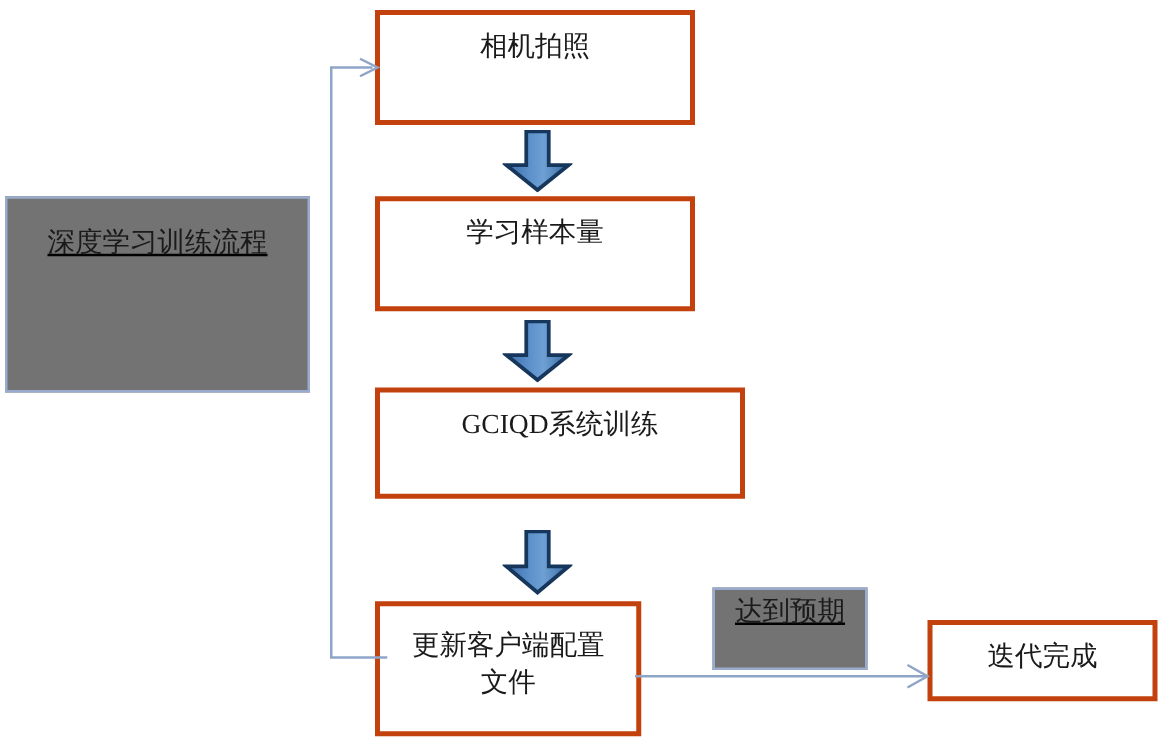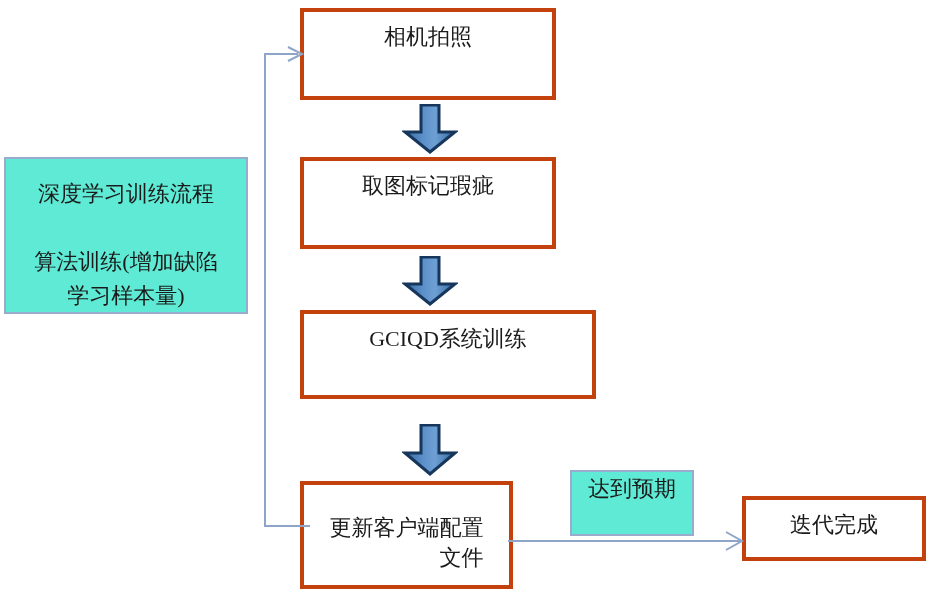--- a/index.html
+++ b/index.html
@@ -29,24 +29,25 @@
     font-size: 22px;
     line-height: 30px;
     text-align: center;
     white-space: pre-line;
     padding-top: 8px;
   }
   
   .note {
     position: absolute;
     box-sizing: border-box;
-    background: #5eead4;
+    background: #737373;
     border: 2px solid #9aaccd;
     display: flex;
     justify-content: center;
+    text-decoration: underline;
   }
   .note .label {
     color: #1a1a1a;
     font-size: 22px;
     line-height: 34px;
     text-align: center;
     white-space: pre-line;
   }
   
   #node-camera   { left: 300px; top: 8px;   width: 256px; height: 92px; }
@@ -54,21 +55,21 @@
   #node-train    { left: 300px; top: 310px; width: 296px; height: 89px; }
   #node-update   { left: 300px; top: 481px; width: 213px; height: 108px; }
   #node-done     { left: 742px; top: 496px; width: 184px; height: 65px; }
   #note-info     { left: 4px;   top: 157px; width: 244px; height: 157px; }
   #note-expect   { left: 570px; top: 470px; width: 124px; height: 66px; }
 
   #node-camera .label,
   #node-mark .label,
   #node-train .label,
   #node-done .label { padding-top: 10px; }
-  #node-update .label { padding-top: 28px; text-align: right; }
+  #node-update .label { padding-top: 16px; }
 
   #note-info .label { padding-top: 18px; }
   #note-expect .label { }
 
   
   .blockarrow { position: absolute; }
   #arrow-1 { left: 402px; top: 104px; }
   #arrow-2 { left: 402px; top: 256px; }
   #arrow-3 { left: 402px; top: 424px; }
 
@@ -76,42 +77,41 @@
   .connector { position: absolute; }
   #loop-connector      { left: 258px; top: 44px;  }
   #done-connector      { left: 508px; top: 528px; }
 </style>
 </head>
 <body>
 
 <div id="canvas">
 
   <div class="note" id="note-info">
-    <div class="label"><span>深度学习训练流程</span><br><br><span>算法训练(增加缺陷
-学习样本量)</span></div>
+    <div class="label"><span>深度学习训练流程</span><br><br></div>
   </div>
 
   <div class="node" id="node-camera">
     <div class="label">相机拍照</div>
   </div>
 
   <svg class="blockarrow" id="arrow-1" width="56" height="50" viewBox="0 0 56 50">
     <defs>
       <linearGradient id="ag1" x1="0" y1="0" x2="1" y2="0">
         <stop offset="0%" stop-color="#3a6ba5"></stop>
         <stop offset="35%" stop-color="#5b8fc9"></stop>
         <stop offset="60%" stop-color="#6fa0d4"></stop>
         <stop offset="100%" stop-color="#35669f"></stop>
       </linearGradient>
     </defs>
     <polygon points="19,1 37,1 37,28 53,28 28,48 3,28 19,28" fill="url(#ag1)" stroke="#16365c" stroke-width="3"></polygon>
   </svg>
 
   <div class="node" id="node-mark">
-    <div class="label">取图标记瑕疵</div>
+    <div class="label">学习样本量</div>
   </div>
 
   <svg class="blockarrow" id="arrow-2" width="56" height="50" viewBox="0 0 56 50">
     <defs>
       <linearGradient id="ag2" x1="0" y1="0" x2="1" y2="0">
         <stop offset="0%" stop-color="#3a6ba5"></stop>
         <stop offset="35%" stop-color="#5b8fc9"></stop>
         <stop offset="60%" stop-color="#6fa0d4"></stop>
         <stop offset="100%" stop-color="#35669f"></stop>
       </linearGradient>

